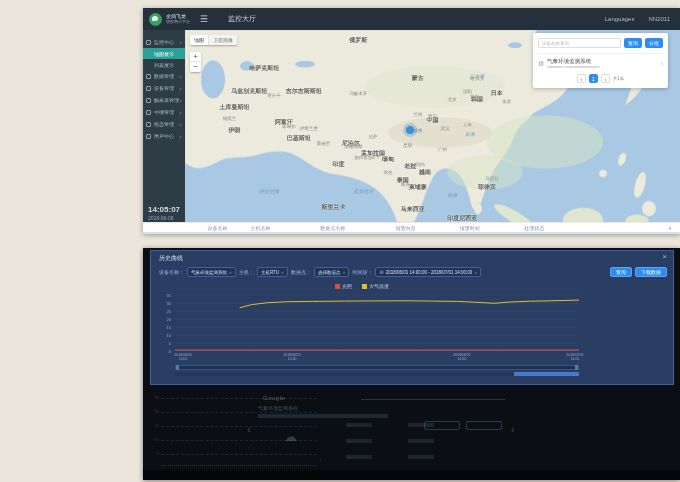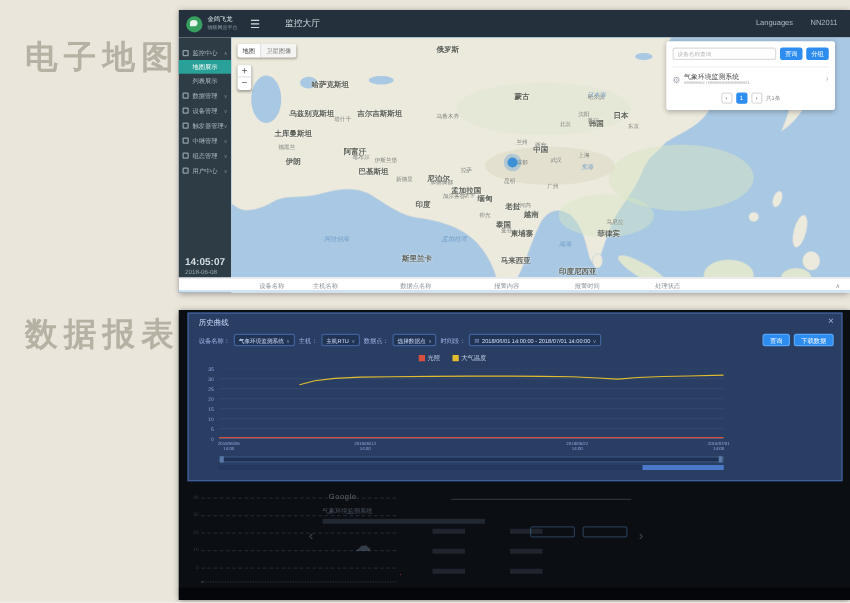--- a/index.html
+++ b/index.html
@@ -115,22 +115,20 @@
   .dim-bar { position:absolute; height:4px; background:rgba(140,160,185,.16); }
   .dim-btn { position:absolute; width:36px; height:9px; border:1px solid rgba(90,140,200,.35); border-radius:2px; }
   .dim-chev { position:absolute; font-size:11px; color:rgba(150,170,190,.4); }
   .bottom-strip { position:absolute; left:0; right:0; bottom:0; height:10px; background:#04060a; }
 </style>
 </head>
 <body>
 
 <div class="canvas">
 
-  <div class="side-label" id="label-map">电子地图</div>
-  <div class="side-label" id="label-report">数据报表</div>
 
   <div class="app-map">
     <div class="m-header">
       <div class="logo-dot"></div>
       <div class="logo-text">
         <div class="l1">金鸽飞龙</div>
         <div class="l2">物联网云平台</div>
       </div>
       <div class="burger">☰</div>
       <div class="nav-tab">监控大厅</div>

